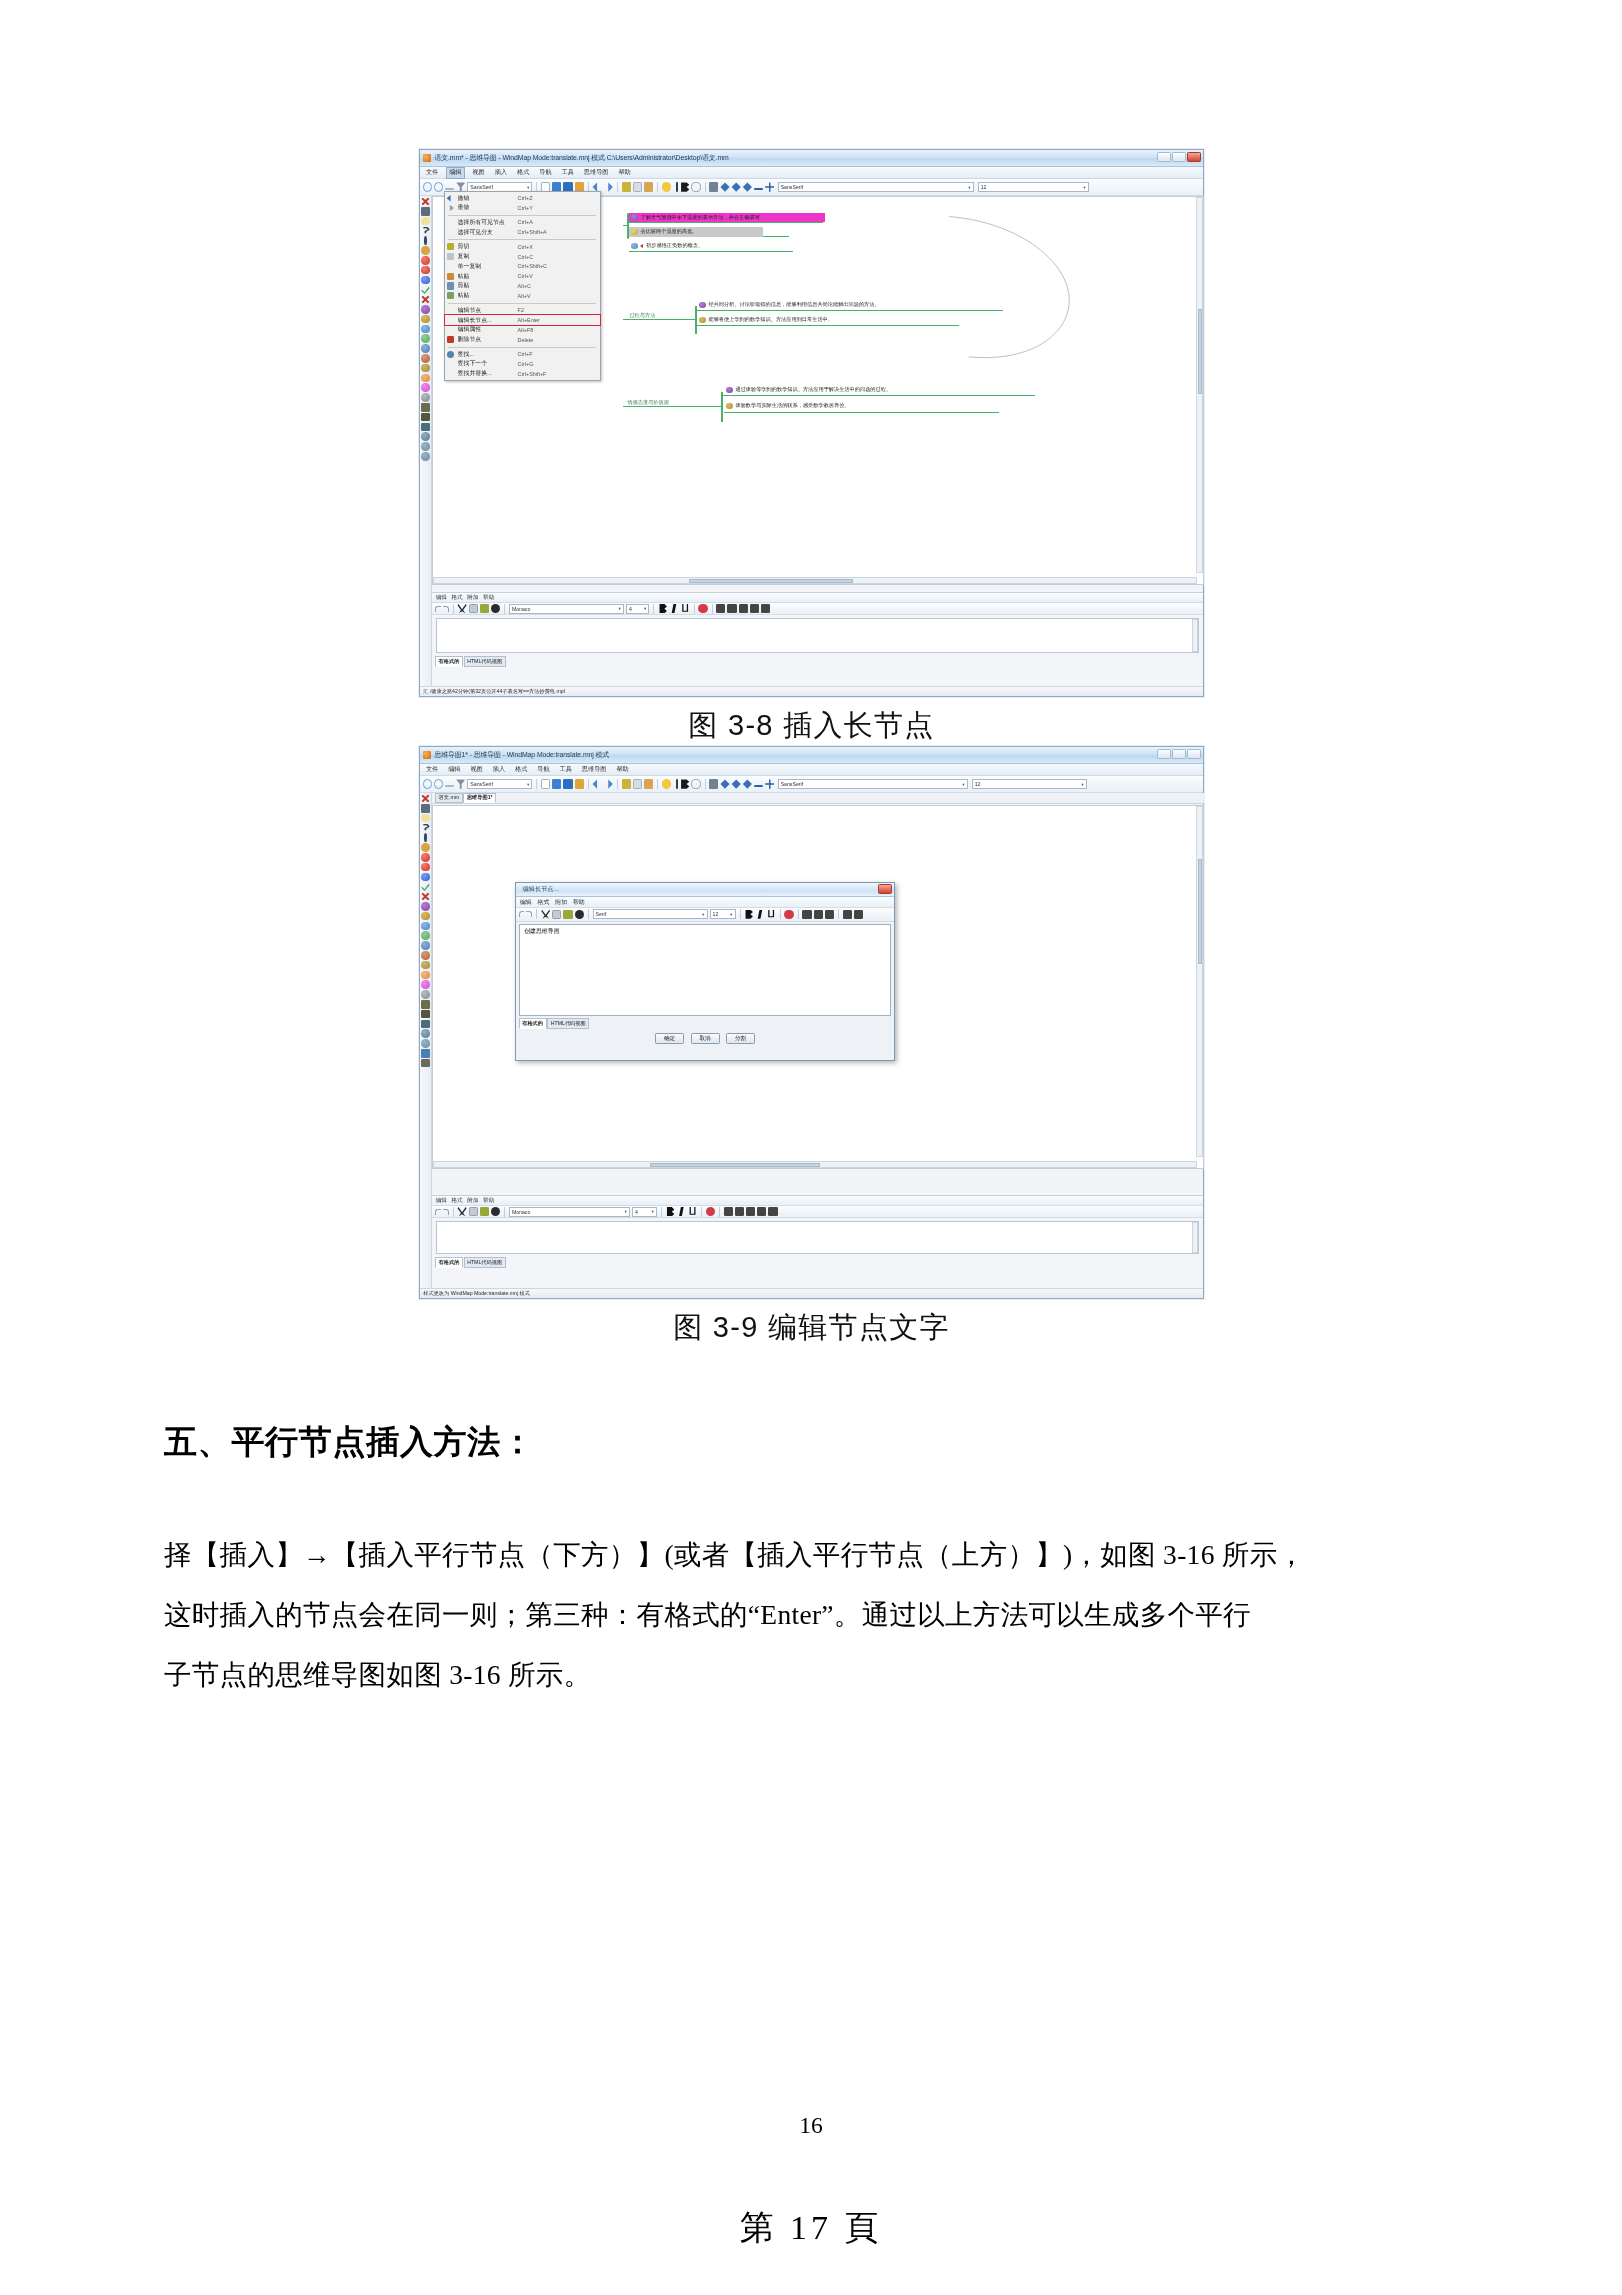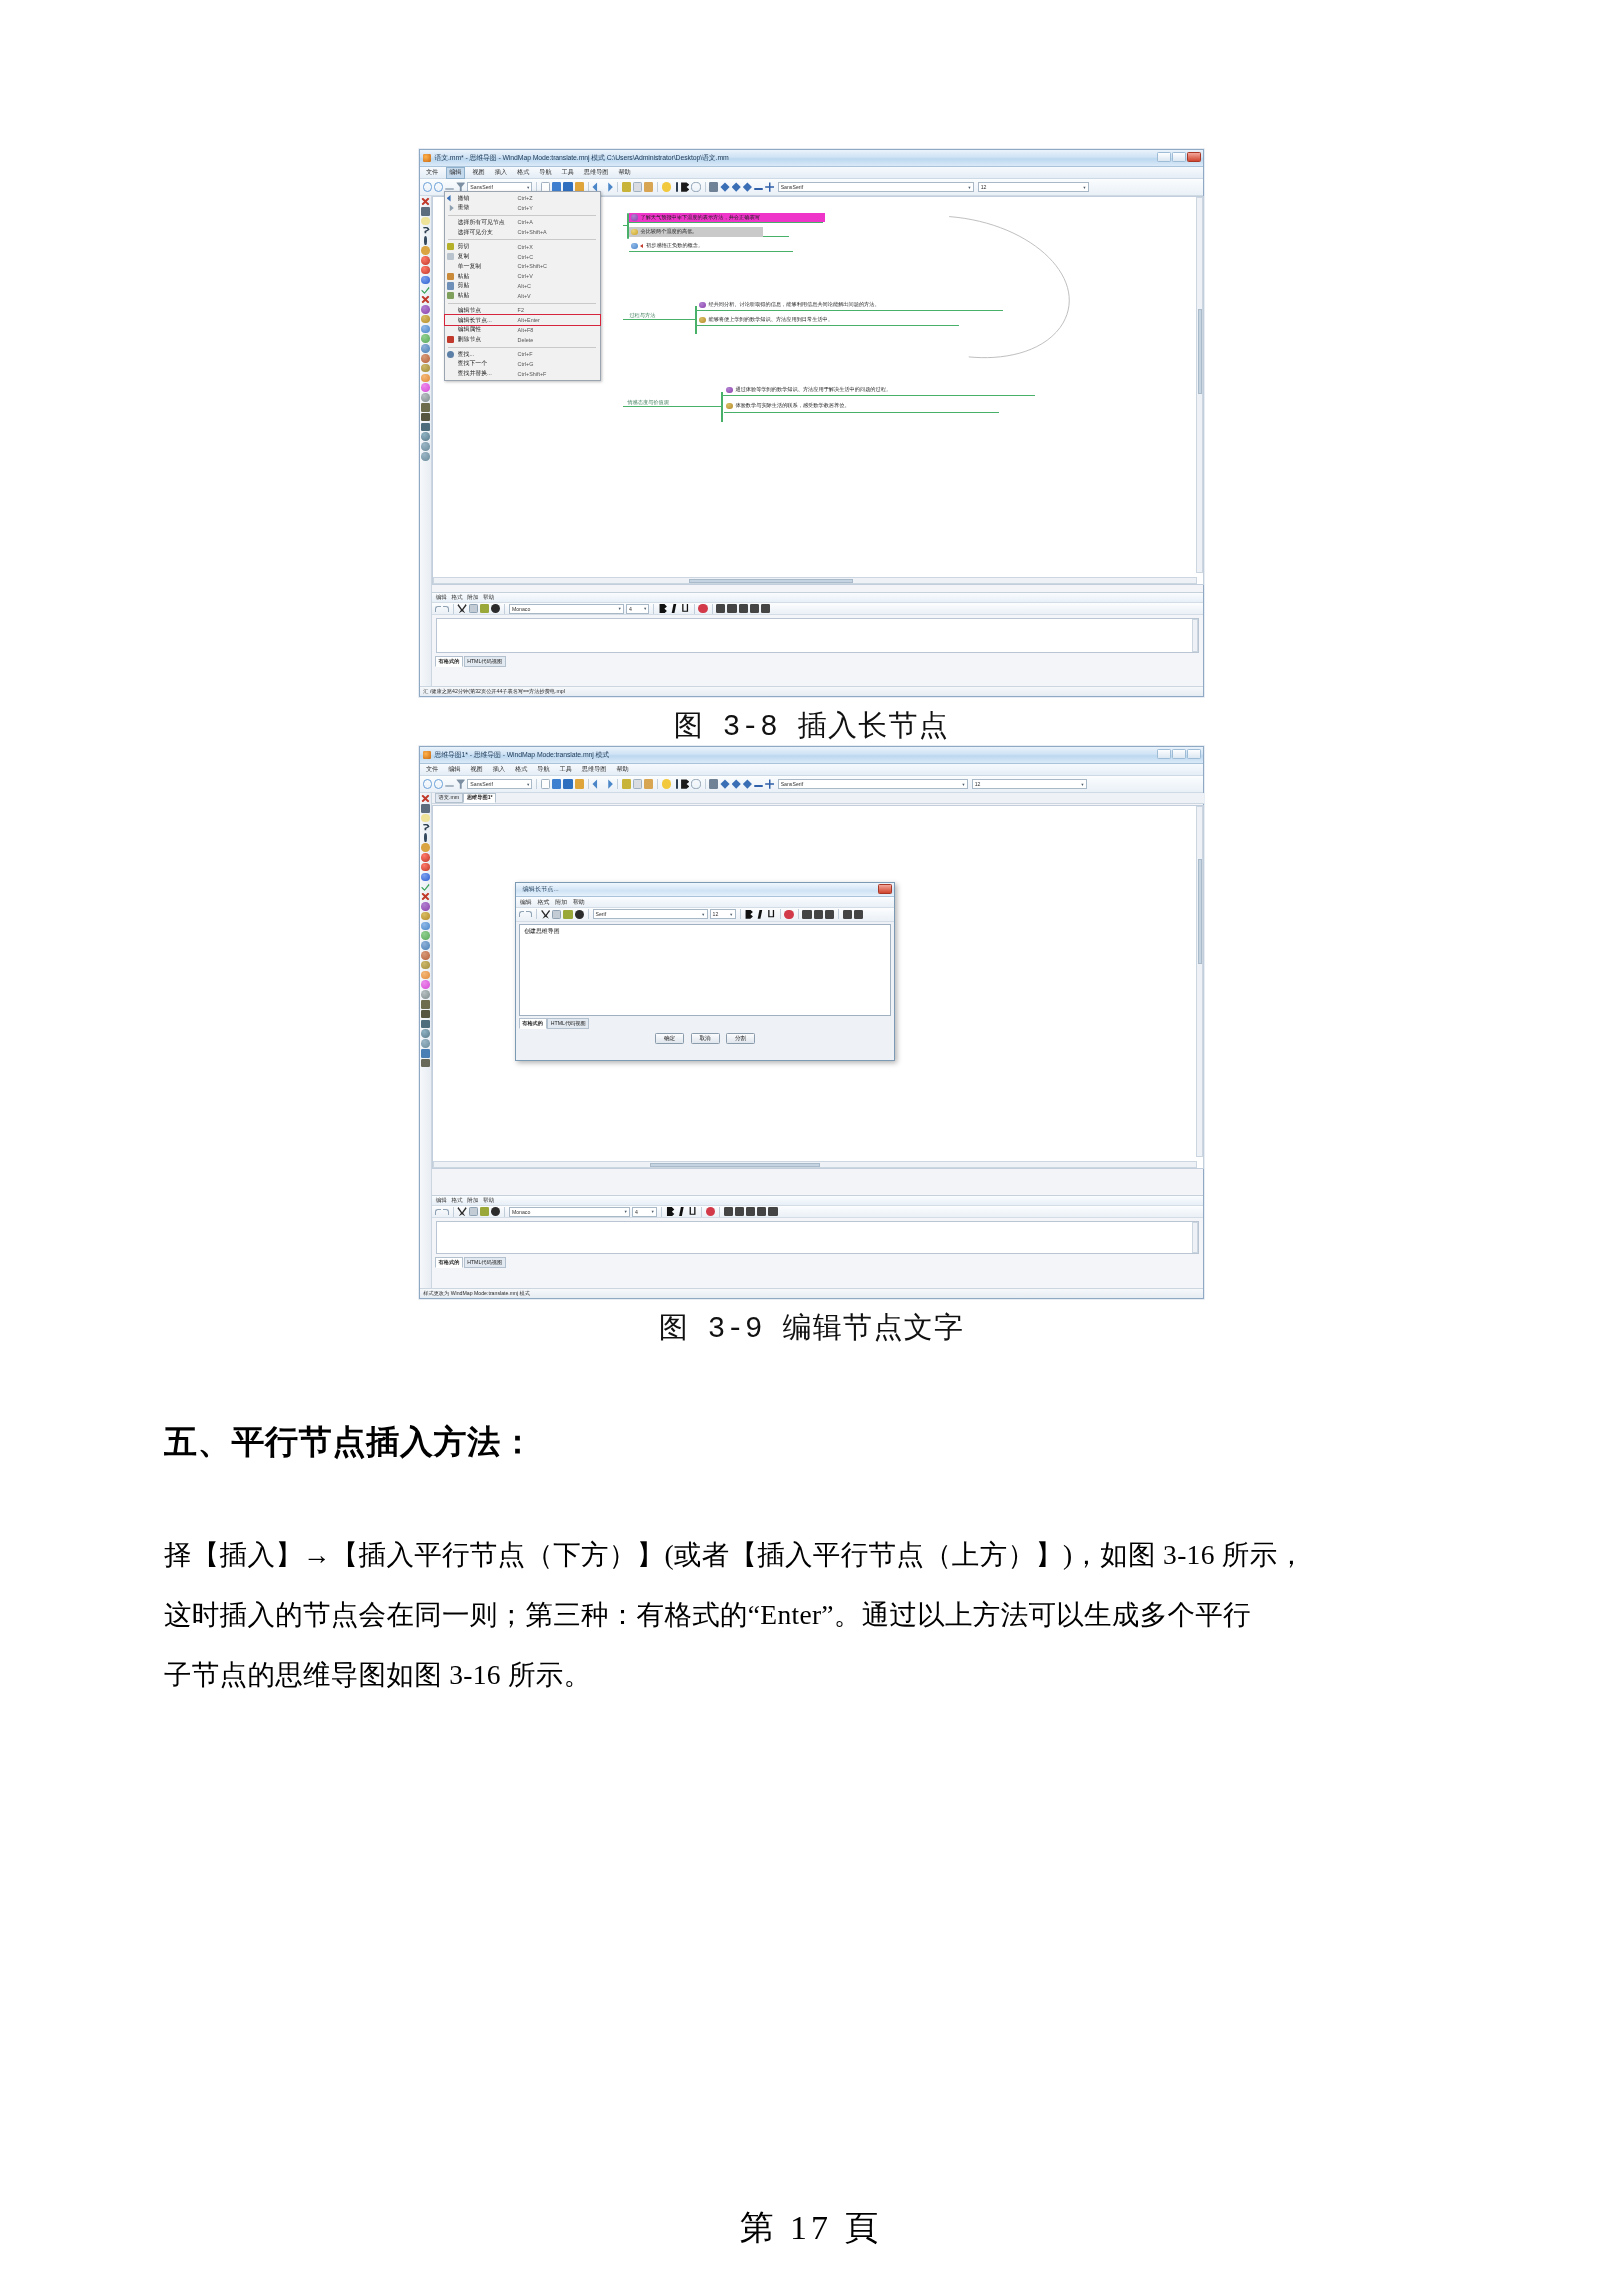--- a/index.html
+++ b/index.html
@@ -10,21 +10,21 @@
     font-family: "Liberation Serif", "DejaVu Serif", serif;
     color: #000;
     position: relative;
     overflow: hidden;
   }
   .page { position:relative; width:1622px; height:2295px; padding: 0; }
 
   
   .figwrap { display:flex; flex-direction:column; align-items:center; }
   .fig-caption {
-    font-family:Liberation Mono, monospace;
+    font-family:Liberation Sans, sans-serif;
     font-size: 29px; letter-spacing: 1.3px; color:#111;
     margin-top: 9.2px; margin-bottom: 10.5px; white-space:nowrap;
   }
 
   
   .win {
     border:0.7px solid #8fa9c4;
     background:#f2f4f7;
     position:relative;
     filter: blur(0.2px);
@@ -716,16 +716,17 @@
   <div class="bodytext" style="top:1420px;">
     <div class="sec-head">五、平行节点插入方法：</div>
   </div>
 
   <div class="bodytext" style="top:1525px;">
     <div class="para">择【插入】→【插入平行节点（下方）】(或者【插入平行节点（上方）】)，如图 3-16 所示，</div>
     <div class="para">这时插入的节点会在同一则；第三种：有格式的“Enter”。通过以上方法可以生成多个平行</div>
     <div class="para">子节点的思维导图如图 3-16 所示。</div>
   </div>
 
+  <div class="pgnum" style="top:2112px;">16</div>
   <div class="pgfoot" style="top:2205px;">第 17 頁</div>
 
 </div>
 
 
 </body></html>

